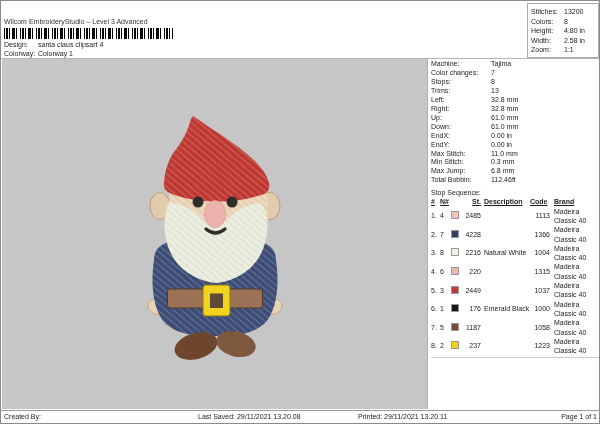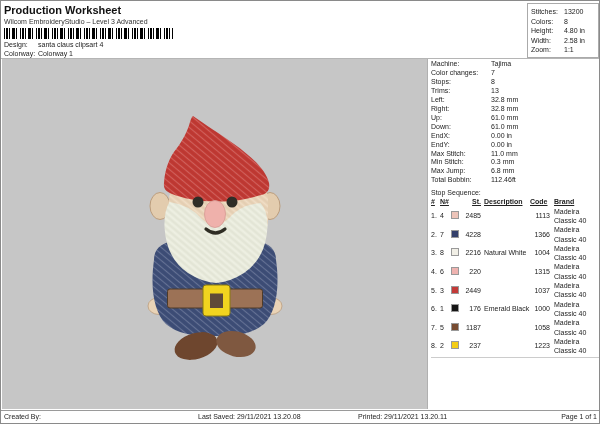--- a/index.html
+++ b/index.html
@@ -46,21 +46,20 @@
   .f-created{position:absolute;left:3px;top:2px;}
   .f-saved{position:absolute;left:197px;top:2px;}
   .f-printed{position:absolute;left:357px;top:2px;}
   .f-page{position:absolute;right:4px;top:2px;}
 </style>
 </head>
 <body>
 
 <div class="page">
 
-  <div class="ws-title">Production Worksheet</div>
   <div class="ws-subtitle">Wilcom EmbroideryStudio – Level 3 Advanced</div>
   <div class="barcode"></div>
   <div class="meta-design">
     <span class="meta-label">Design:</span><span>santa claus clipsart 4</span>
   </div>
   <div class="meta-colorway">
     <span class="meta-label">Colorway:</span><span>Colorway 1</span>
   </div>
 
   <div class="info-box">

